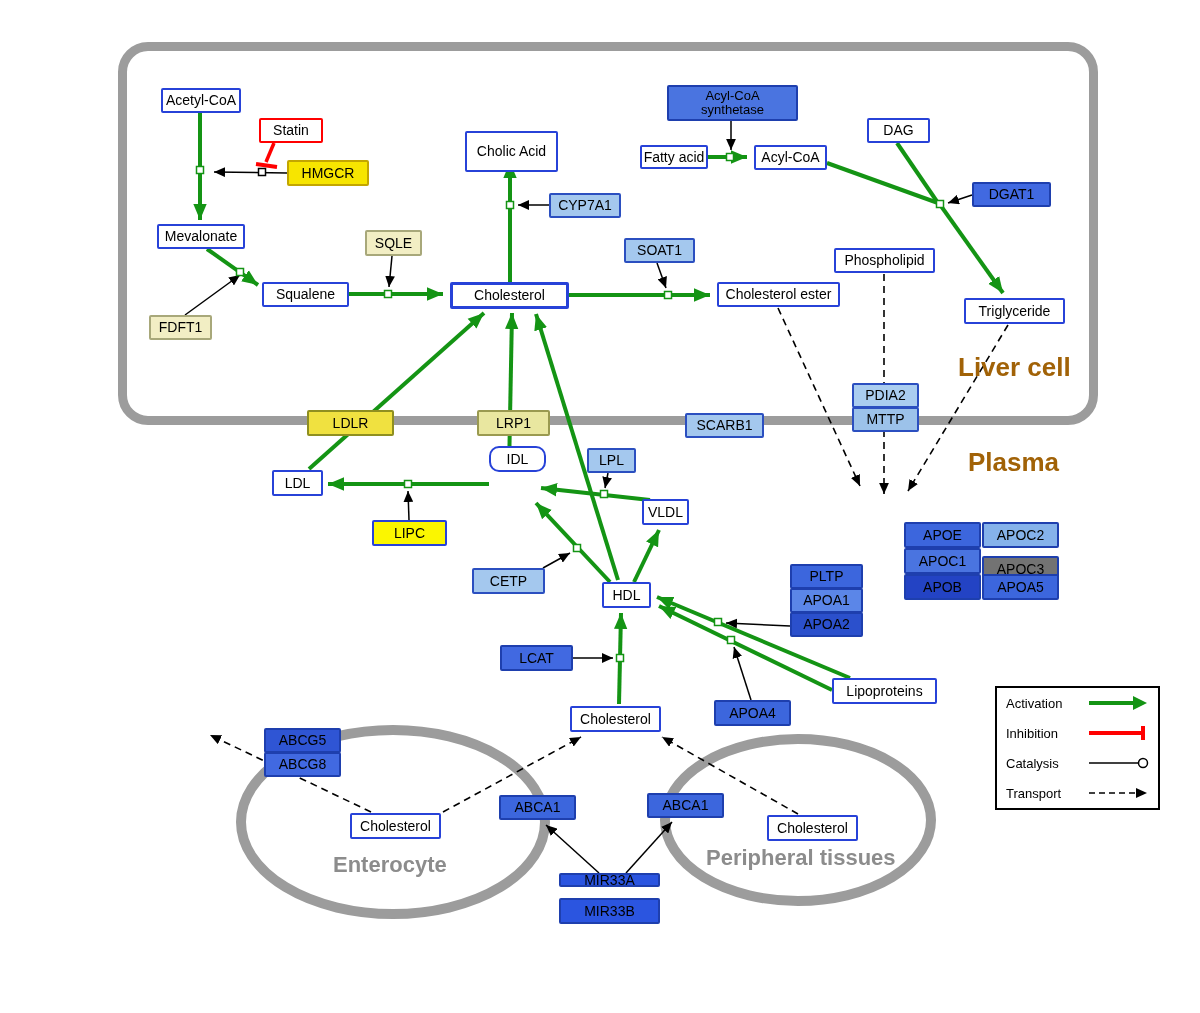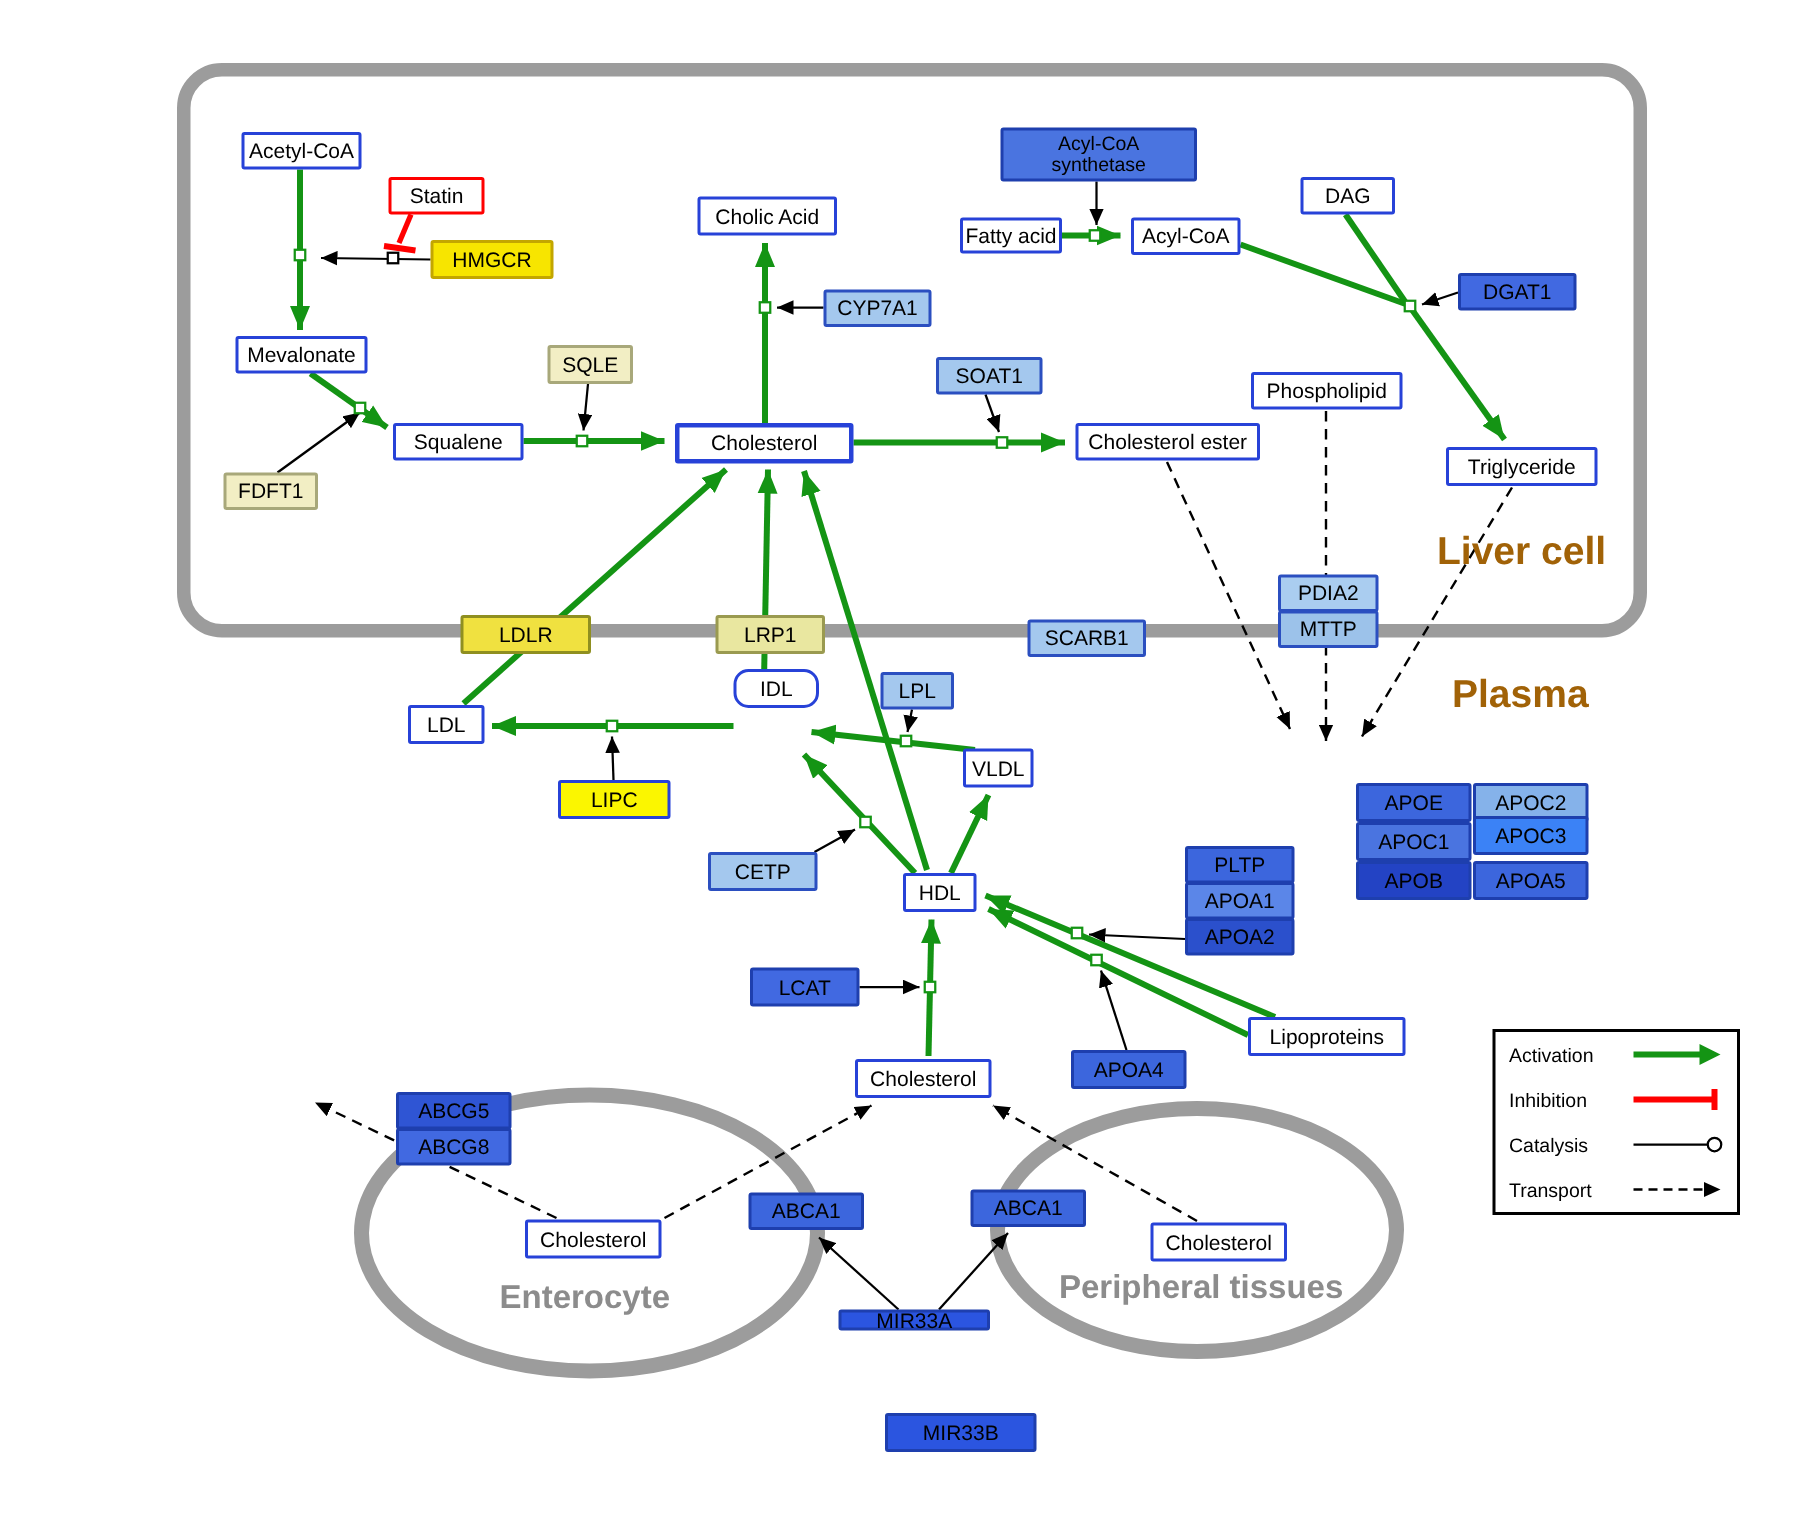--- a/index.html
+++ b/index.html
@@ -114,21 +114,21 @@
       <rect x="727.5" y="636.5" width="7" height="7"></rect>
       <rect x="258.5" y="168.5" width="7" height="7" stroke="#000000"></rect>
     </g>
   </svg>
 
   <div class="node" style="left:161px;top:88px;width:80px;height:25px;">Acetyl-CoA</div>
   <div class="node" style="left: 259px; top: 118px; width: 64px; height: 25px; background: rgb(255, 255, 255); border-color: rgb(255, 0, 0);">Statin</div>
   <div class="node" style="left: 287px; top: 160px; width: 82px; height: 26px; background: rgb(247, 229, 0); border-color: rgb(195, 166, 0);">HMGCR</div>
   <div class="node" style="left:157px;top:224px;width:88px;height:25px;">Mevalonate</div>
   <div class="node" style="left: 365px; top: 230px; width: 57px; height: 26px; background: rgb(242, 238, 196); border-color: rgb(168, 168, 122);">SQLE</div>
-  <div class="node" style="left:465px;top:131px;width:93px;height:26px;">Cholic Acid</div>
+  <div class="node" style="left:465px;top:131px;width:93px;height:41px;">Cholic Acid</div>
   <div class="node" style="left: 549px; top: 193px; width: 72px; height: 25px; background: rgb(164, 200, 238); border-color: rgb(43, 79, 192);">CYP7A1</div>
   <div class="node" style="left:262px;top:282px;width:87px;height:25px;">Squalene</div>
   <div class="node" style="left: 149px; top: 315px; width: 63px; height: 25px; background: rgb(242, 238, 196); border-color: rgb(168, 168, 122);">FDFT1</div>
   <div class="node thick" style="left:450px;top:282px;width:119px;height:27px;">Cholesterol</div>
   <div class="node" style="left: 624px; top: 238px; width: 71px; height: 25px; background: rgb(164, 200, 238); border-color: rgb(43, 79, 192);">SOAT1</div>
   <div class="node" style="left:717px;top:282px;width:123px;height:25px;">Cholesterol ester</div>
   <div class="node small" style="left: 667px; top: 85px; width: 131px; height: 36px; padding: 12px 10px; background: rgb(74, 116, 224); border-color: rgb(30, 63, 174);">Acyl-CoA synthetase</div>
   <div class="node" style="left:640px;top:145px;width:68px;height:24px;">Fatty acid</div>
   <div class="node" style="left:754px;top:145px;width:73px;height:25px;">Acyl-CoA</div>
   <div class="node" style="left:867px;top:118px;width:63px;height:25px;">DAG</div>
@@ -152,34 +152,34 @@
   <div class="node" style="left: 790px; top: 564px; width: 73px; height: 25px; background: rgb(60, 102, 221); border-color: rgb(30, 63, 174);">PLTP</div>
   <div class="node" style="left: 790px; top: 588px; width: 73px; height: 25px; background: rgb(91, 134, 232); border-color: rgb(30, 63, 174);">APOA1</div>
   <div class="node" style="left: 790px; top: 612px; width: 73px; height: 25px; background: rgb(43, 80, 204); border-color: rgb(30, 63, 174);">APOA2</div>
   <div class="node" style="left: 500px; top: 645px; width: 73px; height: 26px; background: rgb(65, 105, 225); border-color: rgb(30, 63, 174);">LCAT</div>
   <div class="node" style="left: 714px; top: 700px; width: 77px; height: 26px; background: rgb(60, 102, 221); border-color: rgb(30, 63, 174);">APOA4</div>
   <div class="node" style="left:832px;top:678px;width:105px;height:26px;">Lipoproteins</div>
 
   <div class="node" style="left: 904px; top: 522px; width: 77px; height: 26px; background: rgb(60, 102, 221); border-color: rgb(30, 63, 174);">APOE</div>
   <div class="node" style="left: 982px; top: 522px; width: 77px; height: 26px; background: rgb(133, 178, 234); border-color: rgb(30, 63, 174);">APOC2</div>
   <div class="node" style="left: 904px; top: 548px; width: 77px; height: 26px; background: rgb(74, 116, 224); border-color: rgb(30, 63, 174);">APOC1</div>
-  <div class="node" style="left: 982px; top: 544px; width: 77px; height: 26px; background: #3b82f6; border-color: rgb(30, 63, 174);">APOC3</div>
+  <div class="node" style="left: 982px; top: 556px; width: 77px; height: 26px; background: #737373; border-color: rgb(30, 63, 174);">APOC3</div>
   <div class="node" style="left: 904px; top: 574px; width: 77px; height: 26px; background: rgb(35, 67, 196); border-color: rgb(30, 63, 174);">APOB</div>
   <div class="node" style="left: 982px; top: 574px; width: 77px; height: 26px; background: rgb(60, 102, 221); border-color: rgb(30, 63, 174);">APOA5</div>
 
   <div class="node" style="left:570px;top:706px;width:91px;height:26px;">Cholesterol</div>
 
   <div class="node" style="left: 264px; top: 728px; width: 77px; height: 25px; background: rgb(47, 85, 212); border-color: rgb(30, 63, 174);">ABCG5</div>
   <div class="node" style="left: 264px; top: 752px; width: 77px; height: 25px; background: rgb(65, 105, 225); border-color: rgb(30, 63, 174);">ABCG8</div>
   <div class="node" style="left:350px;top:813px;width:91px;height:26px;">Cholesterol</div>
   <div class="node" style="left: 499px; top: 795px; width: 77px; height: 25px; background: rgb(60, 102, 221); border-color: rgb(30, 63, 174);">ABCA1</div>
   <div class="node" style="left: 647px; top: 793px; width: 77px; height: 25px; background: rgb(60, 102, 221); border-color: rgb(30, 63, 174);">ABCA1</div>
   <div class="node" style="left:767px;top:815px;width:91px;height:26px;">Cholesterol</div>
   <div class="node" style="left: 559px; top: 873px; width: 101px; height: 14px; background: rgb(43, 85, 224); border-color: rgb(30, 63, 174);">MIR33A</div>
-  <div class="node" style="left: 590px; top: 898px; width: 101px; height: 26px; background: rgb(43, 85, 224); border-color: rgb(30, 63, 174); margin-top: 44px;">MIR33B</div>
+  <div class="node" style="left: 559px; top: 898px; width: 101px; height: 26px; background: rgb(43, 85, 224); border-color: rgb(30, 63, 174);">MIR33B</div>
 
   <div class="comp-label big" style="left:958px;top:352px;">Liver cell</div>
   <div class="comp-label big" style="left:968px;top:447px;">Plasma</div>
   <div class="comp-label med" style="left:333px;top:852px;">Enterocyte</div>
   <div class="comp-label med" style="left:706px;top:845px;">Peripheral tissues</div>
 
   <div class="legend">
     <div class="legend-row">
       <span>Activation</span>
       <svg width="62" height="16">

